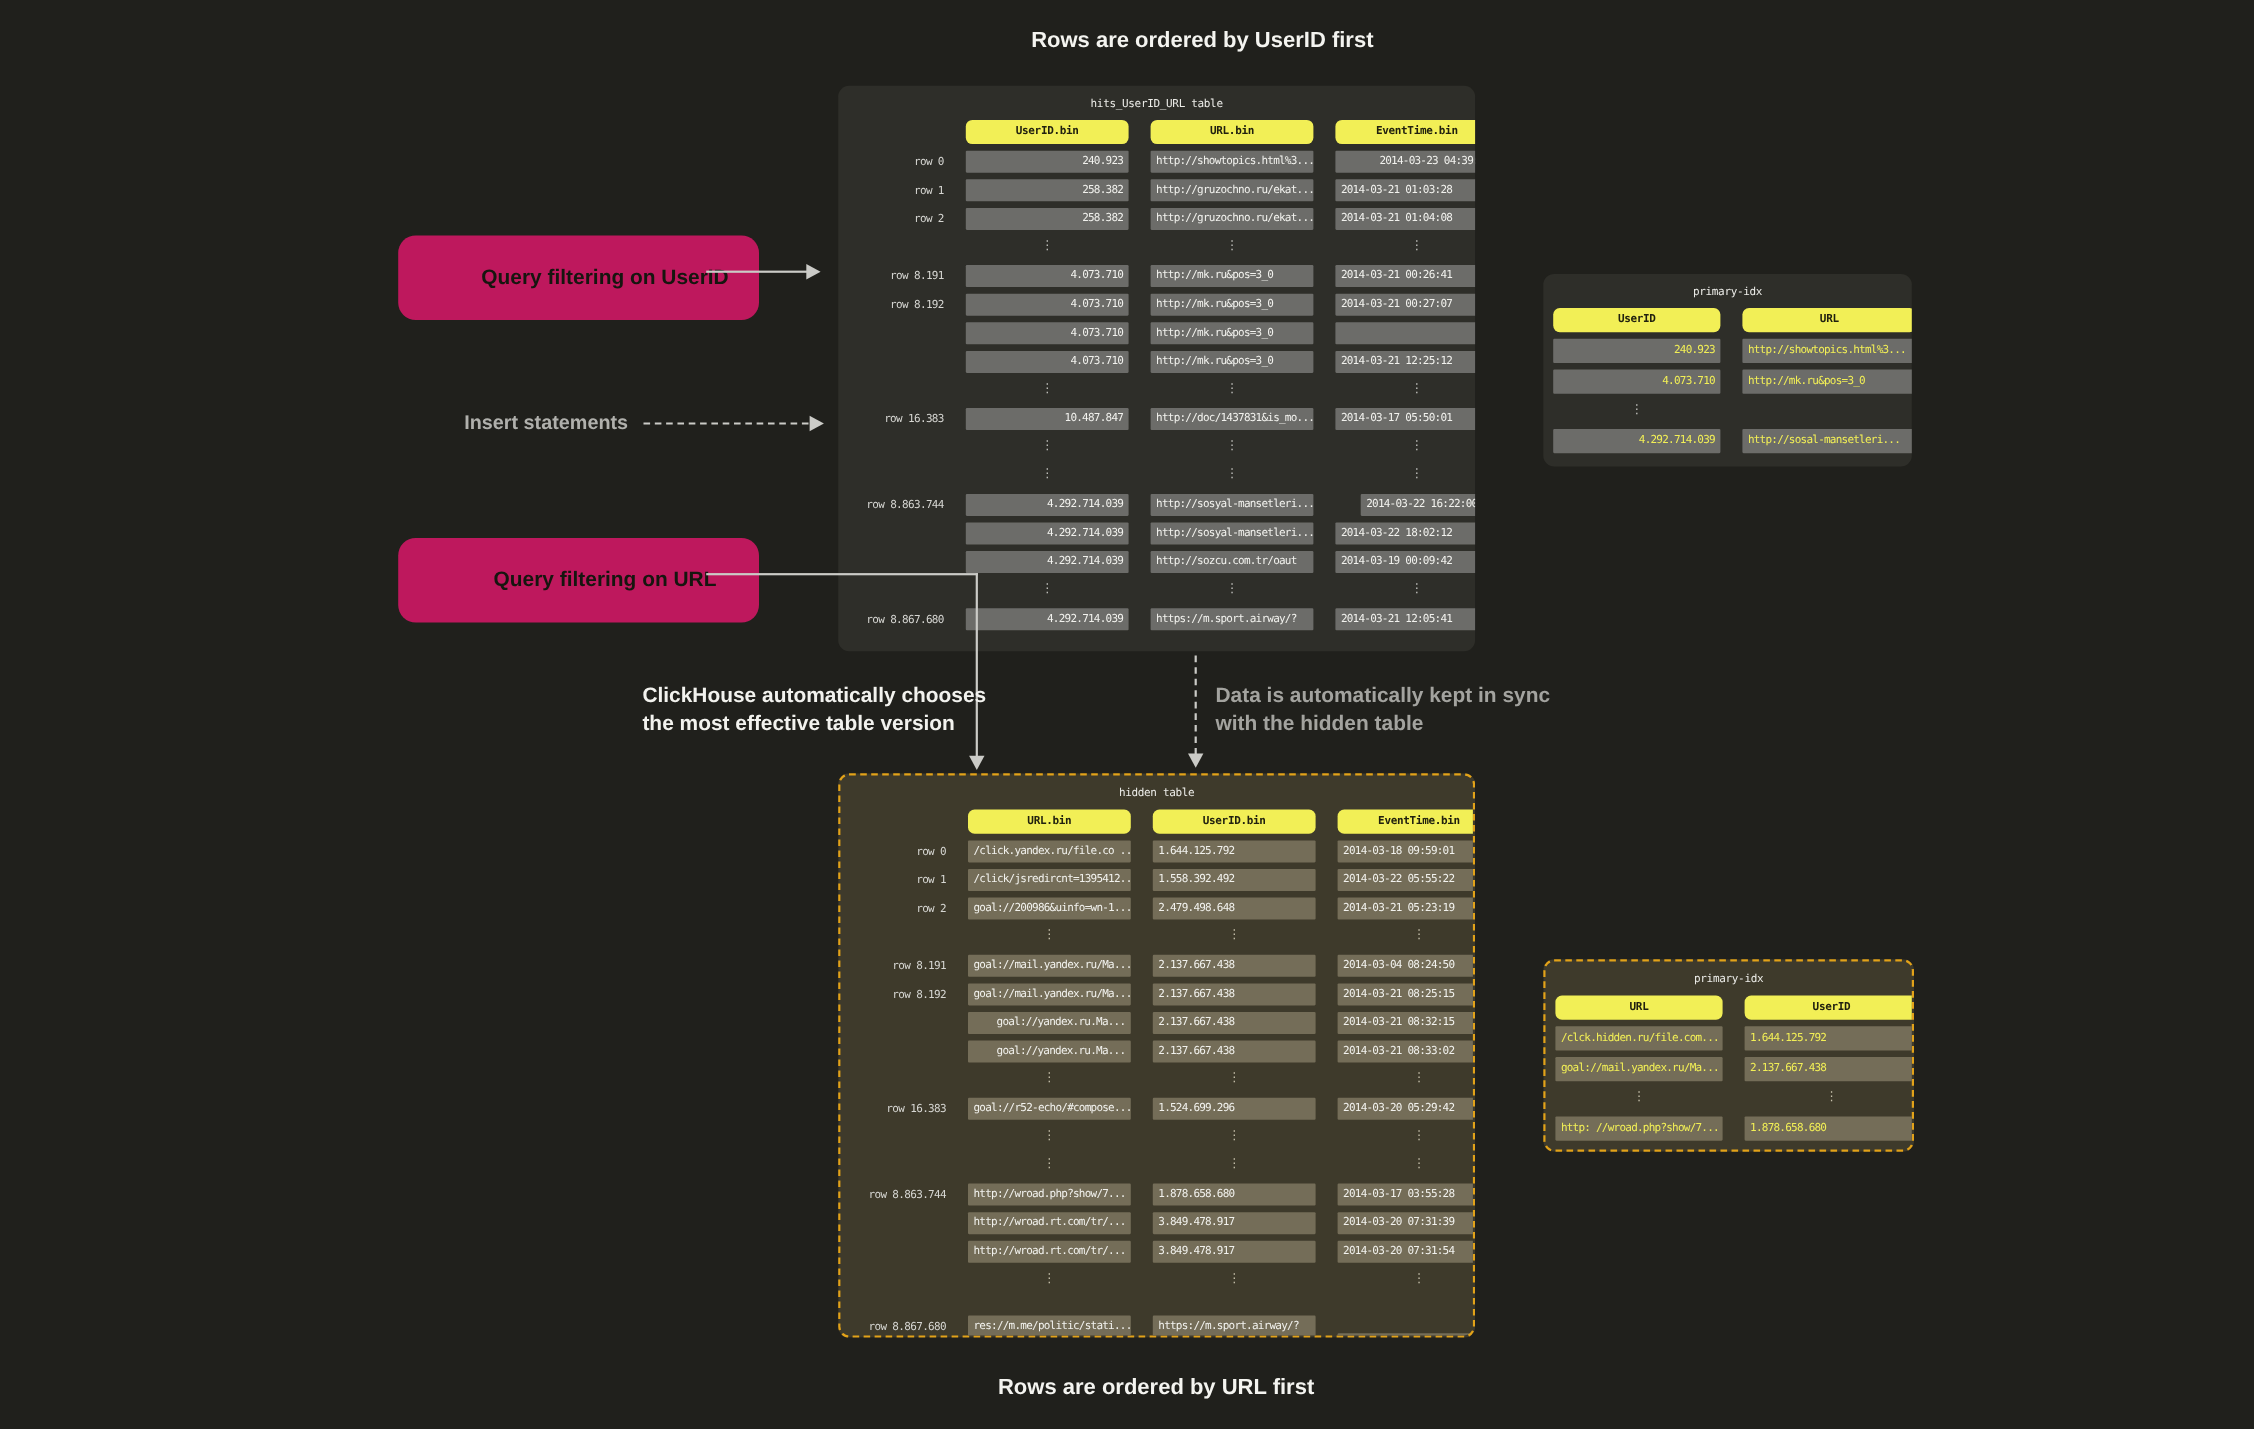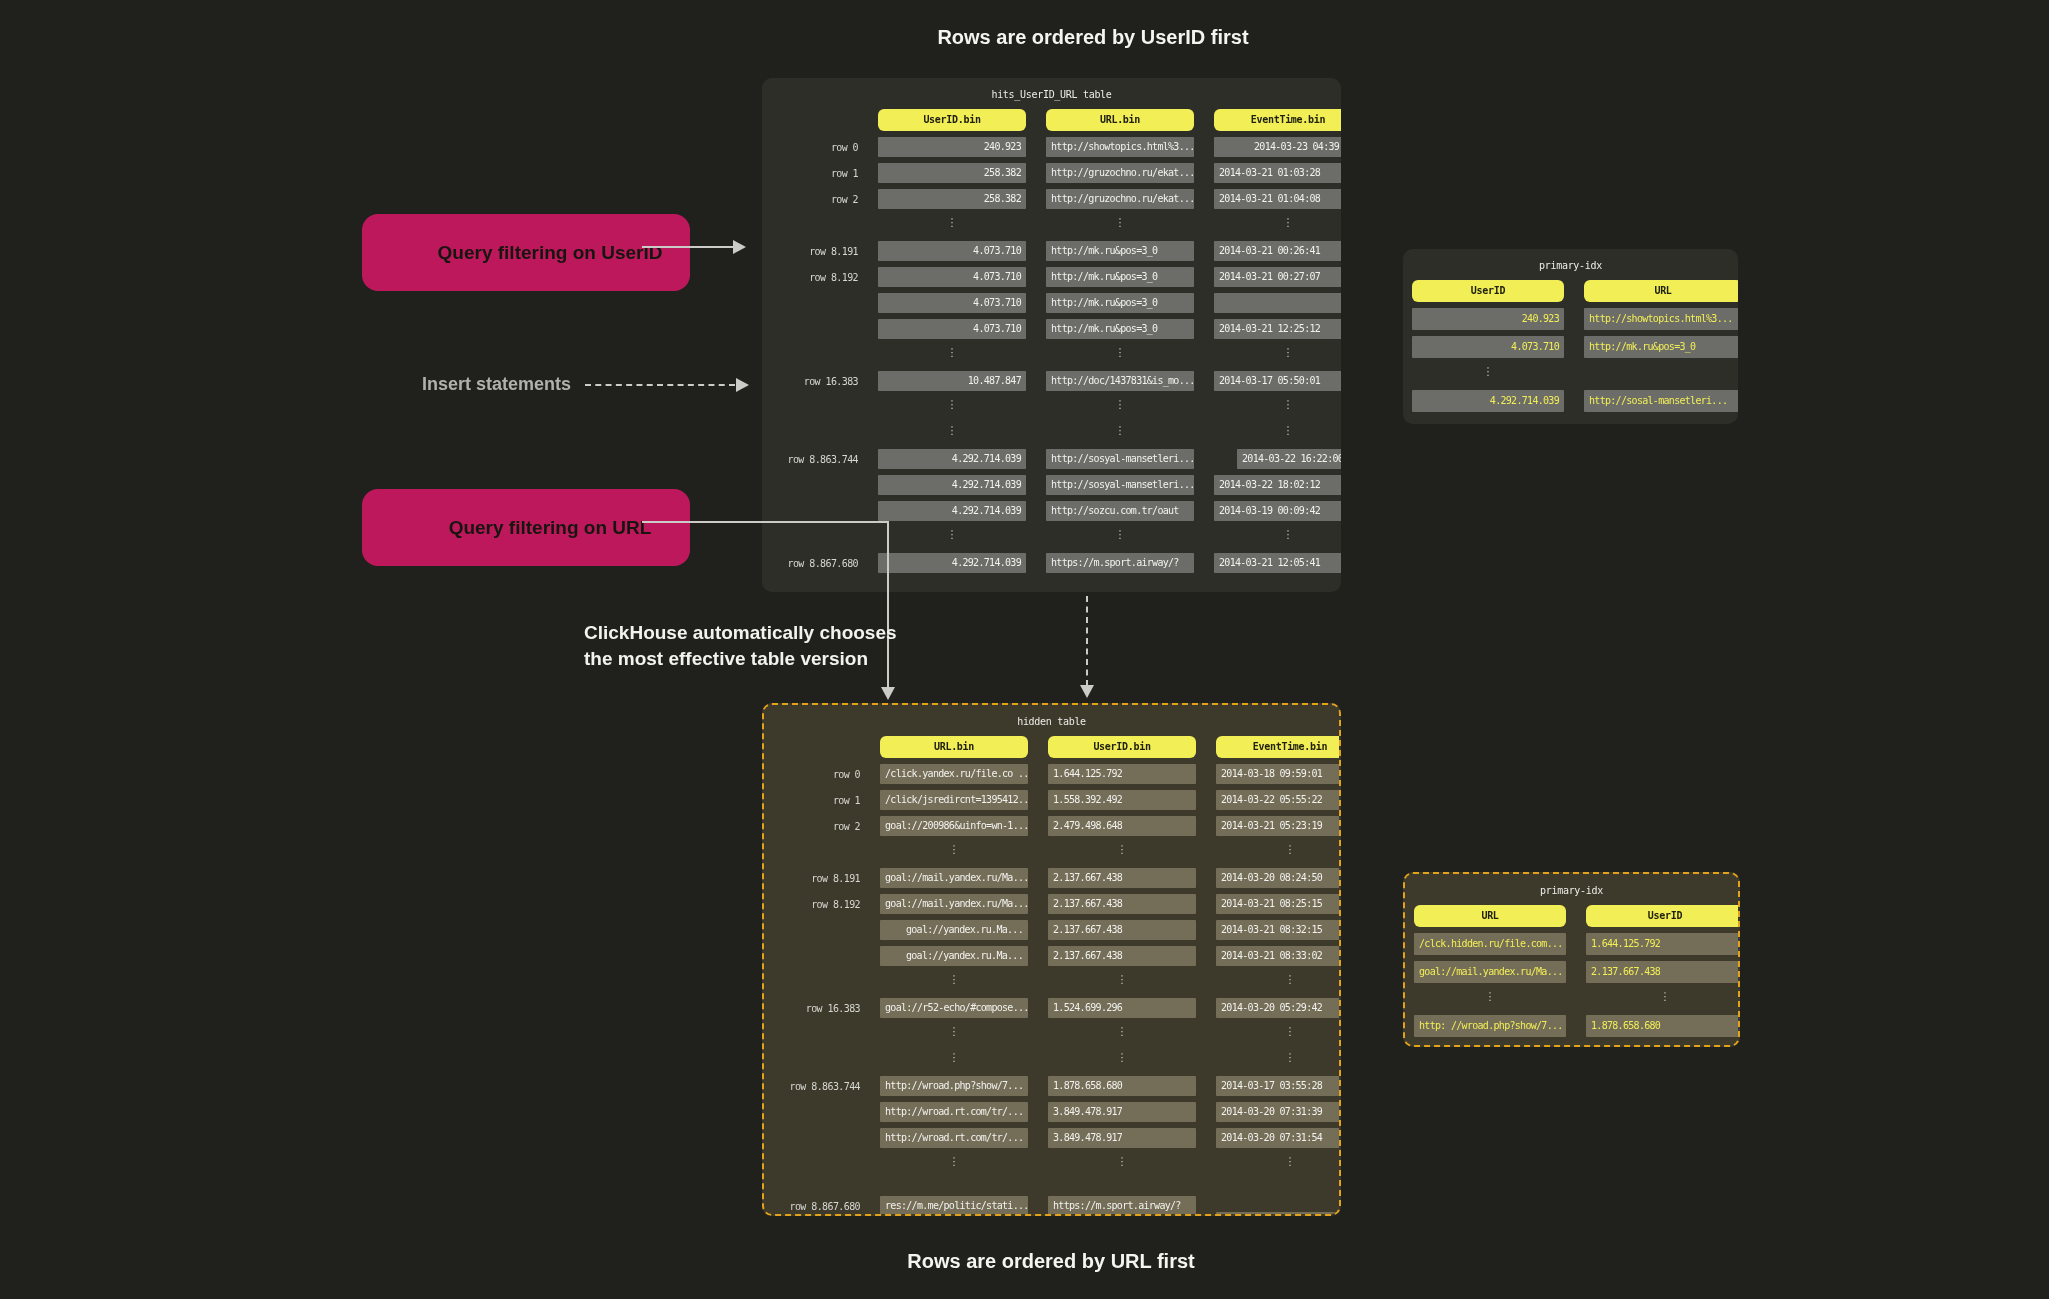--- a/index.html
+++ b/index.html
@@ -212,21 +212,21 @@
       <div class="trow">
         <div class="rlabel"></div>
         <div class="ecell">⋮</div>
         <div class="ecell">⋮</div>
         <div class="ecell">⋮</div>
       </div>
       <div class="trow">
         <div class="rlabel">row 8.191</div>
         <div class="cell" style="text-align: right;">goal://mail.yandex.ru/Ma...</div>
         <div class="cell" style="text-align: left;">2.137.667.438</div>
-        <div class="cell" style="text-align: left;">2014-03-20 08:24:50</div>
+        <div class="cell" style="text-align: left;">2014-03-04 08:24:50</div>
       </div>
       <div class="trow">
         <div class="rlabel">row 8.192</div>
         <div class="cell" style="text-align: right;">goal://mail.yandex.ru/Ma...</div>
         <div class="cell" style="text-align: left;">2.137.667.438</div>
         <div class="cell" style="text-align: left;">2014-03-21 08:25:15</div>
       </div>
       <div class="trow">
         <div class="rlabel"></div>
         <div class="cell" style="text-align: right;">goal://yandex.ru.Ma...</div>
@@ -337,15 +337,19 @@
   <div class="vline" style="left:887px;top:521px;height:168px"></div>
   <div class="tri-down" style="left:881px;top:687px"></div>
 
   <div class="dvline" style="left:1086px;top:596px;height:90px"></div>
   <div class="tri-down" style="left:1080px;top:685px"></div>
 
   <div class="cap white" style="left:584px;top:620px">
     <span>ClickHouse automatically chooses</span>
     <span>the most effective table version</span>
   </div>
+  <div class="cap gray" style="left:1105px;top:620px">
+    <span>Data is automatically kept in sync</span>
+    <span>with the hidden table</span>
+  </div>
 
   <div class="big-title" style="left:1051px;top:1250px">Rows are ordered by URL first</div>
 </div>
 
 </body></html>

